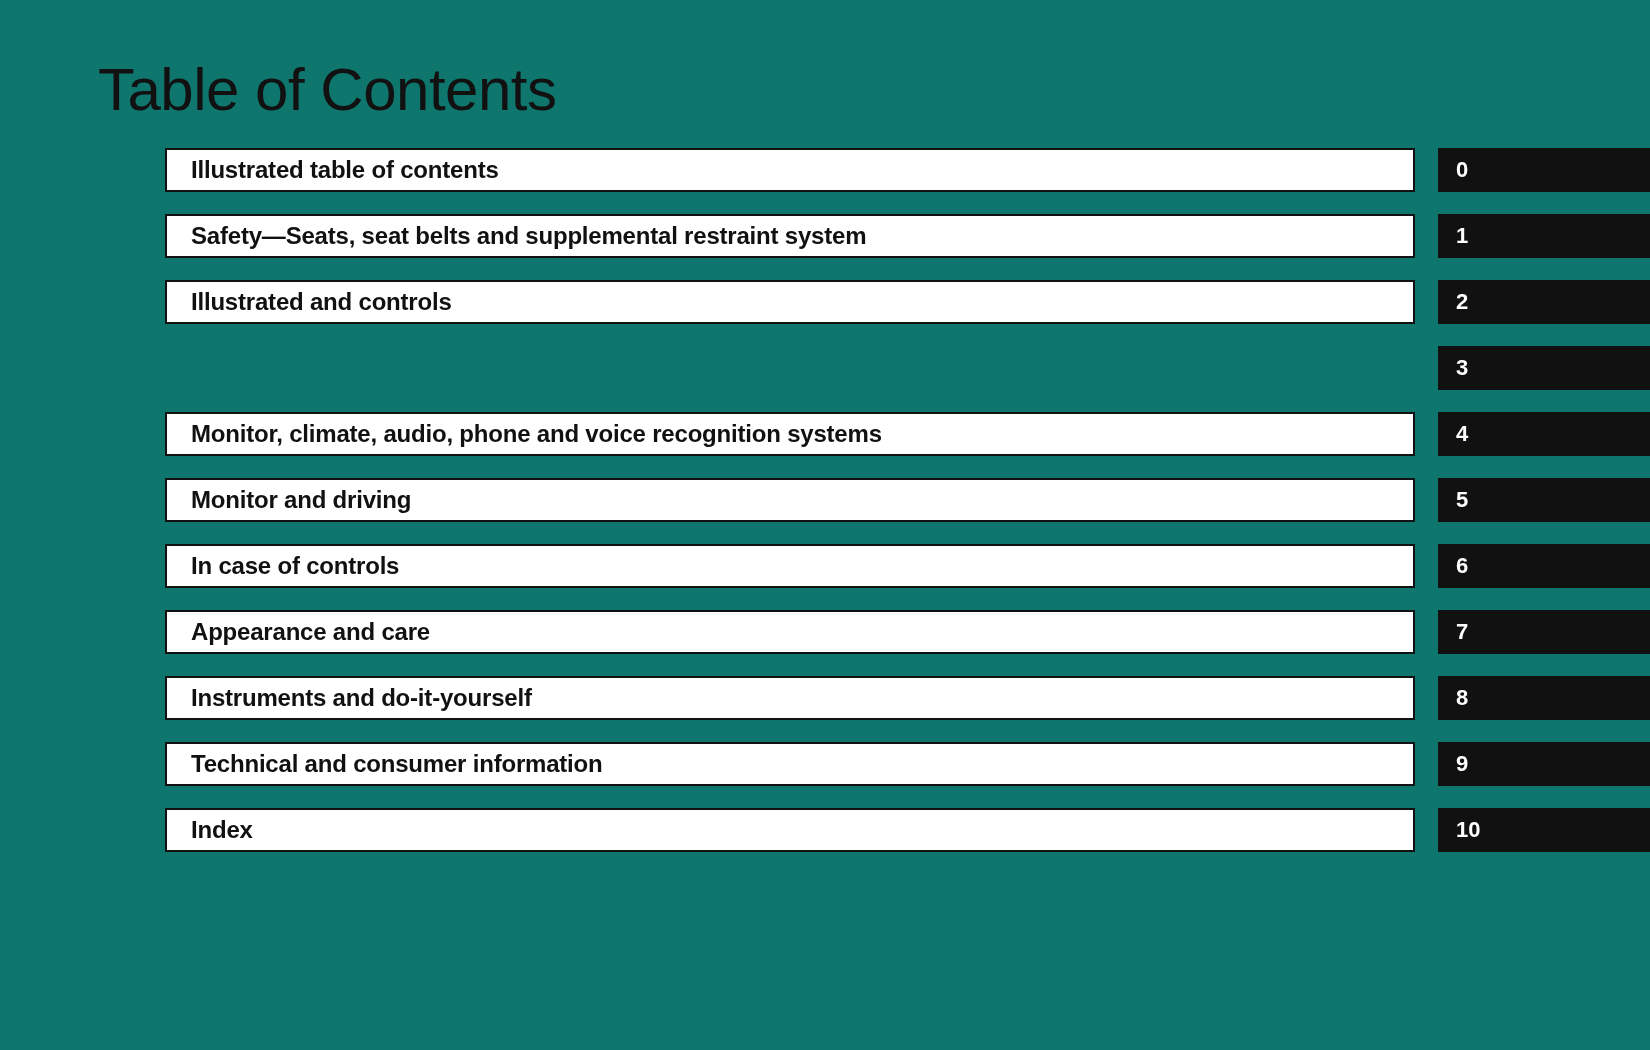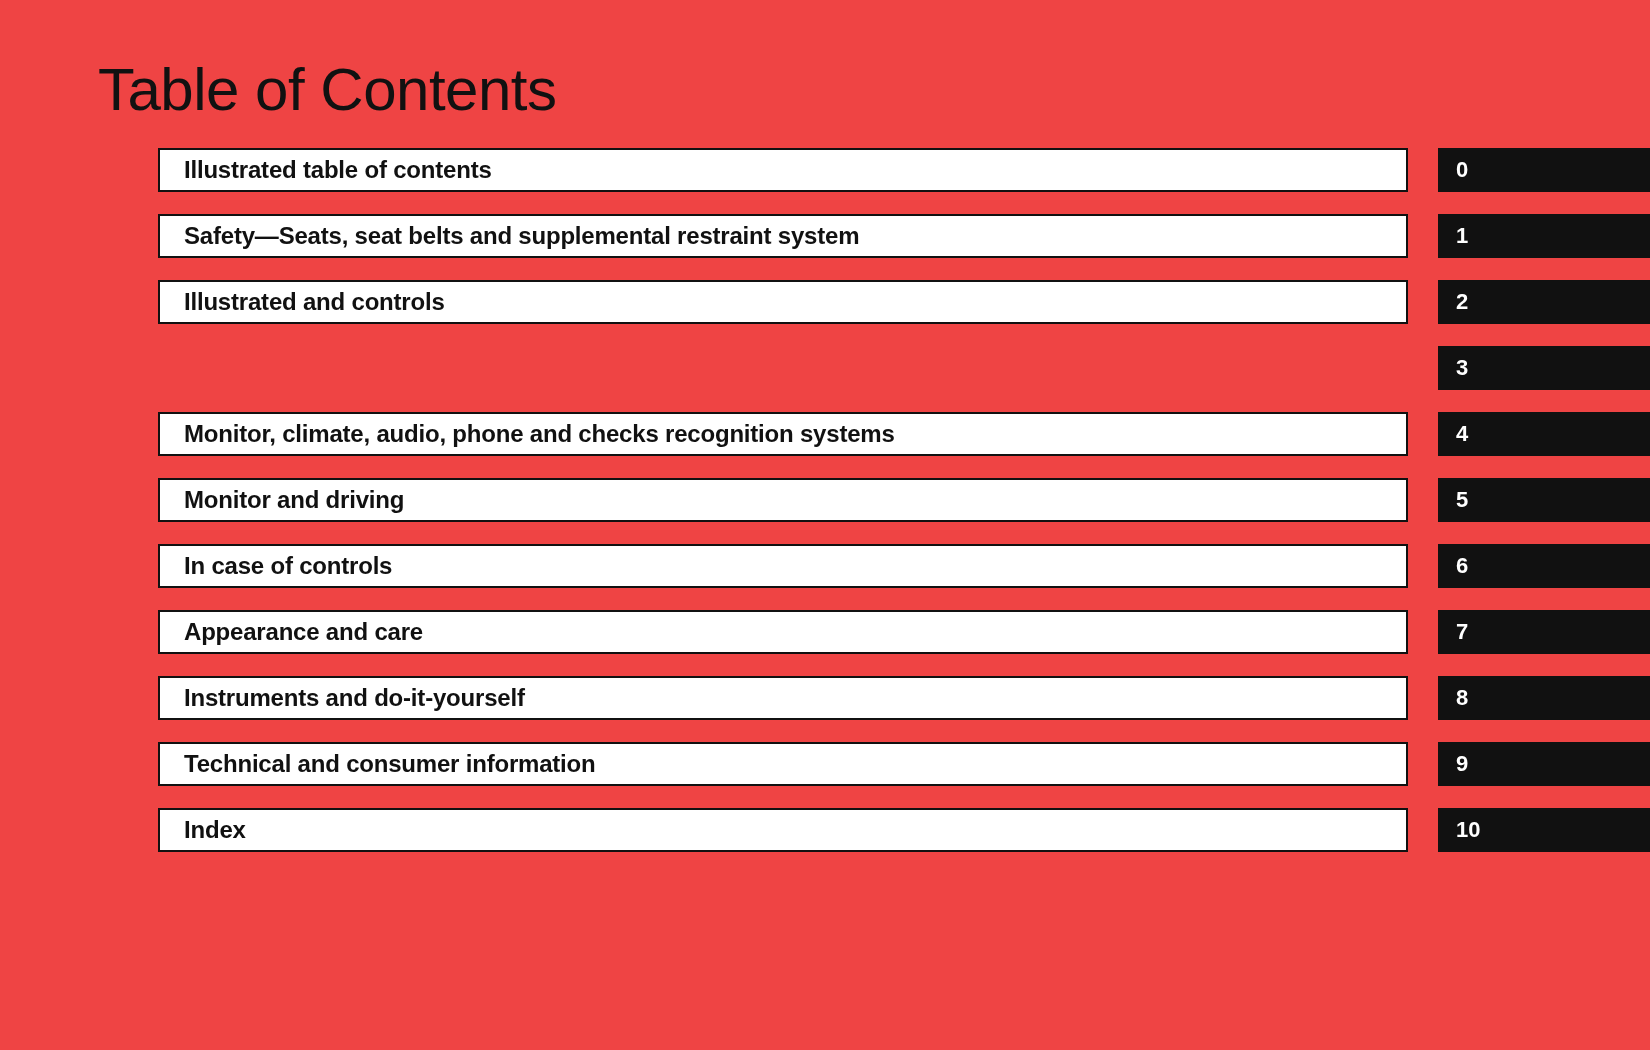--- a/index.html
+++ b/index.html
@@ -11,21 +11,21 @@
     width: 1650px;
     height: 1050px;
     font-family: "Liberation Sans", sans-serif;
     color: #000000;
     overflow: hidden;
   }
   .page {
     position: relative;
     width: 1650px;
     height: 1050px;
-    background: #ef4444;
+    background: #0f766e;
   }
   .page-title {
     position: absolute;
     left: 98px;
     top: 60px;
     font-size: 60px;
     font-weight: 400;
     letter-spacing: -0.5px;
     line-height: 1;
     color: #111111;
@@ -37,21 +37,21 @@
     top: 148px;
     width: 1500px;
   }
   .toc-row {
     position: relative;
     height: 66px;
     margin-bottom: 0px;
   }
   .toc-entry {
     position: absolute;
-    left: 0;
+    left: 7px;
     top: 0;
     width: 1250px;
     height: 44px;
     box-sizing: border-box;
     border: 2px solid #111111;
     background: #ffffff;
     display: flex;
     align-items: center;
   }
   .toc-entry-label {
@@ -117,21 +117,21 @@
     </div>
 
     <div class="toc-row">
       <div class="toc-tab">
         <span class="toc-tab-number">3</span>
       </div>
     </div>
 
     <div class="toc-row">
       <div class="toc-entry">
-        <span class="toc-entry-label">Monitor, climate, audio, phone and checks recognition systems</span>
+        <span class="toc-entry-label">Monitor, climate, audio, phone and voice recognition systems</span>
       </div>
       <div class="toc-tab">
         <span class="toc-tab-number">4</span>
       </div>
     </div>
 
     <div class="toc-row">
       <div class="toc-entry">
         <span class="toc-entry-label">Monitor and driving</span>
       </div>

